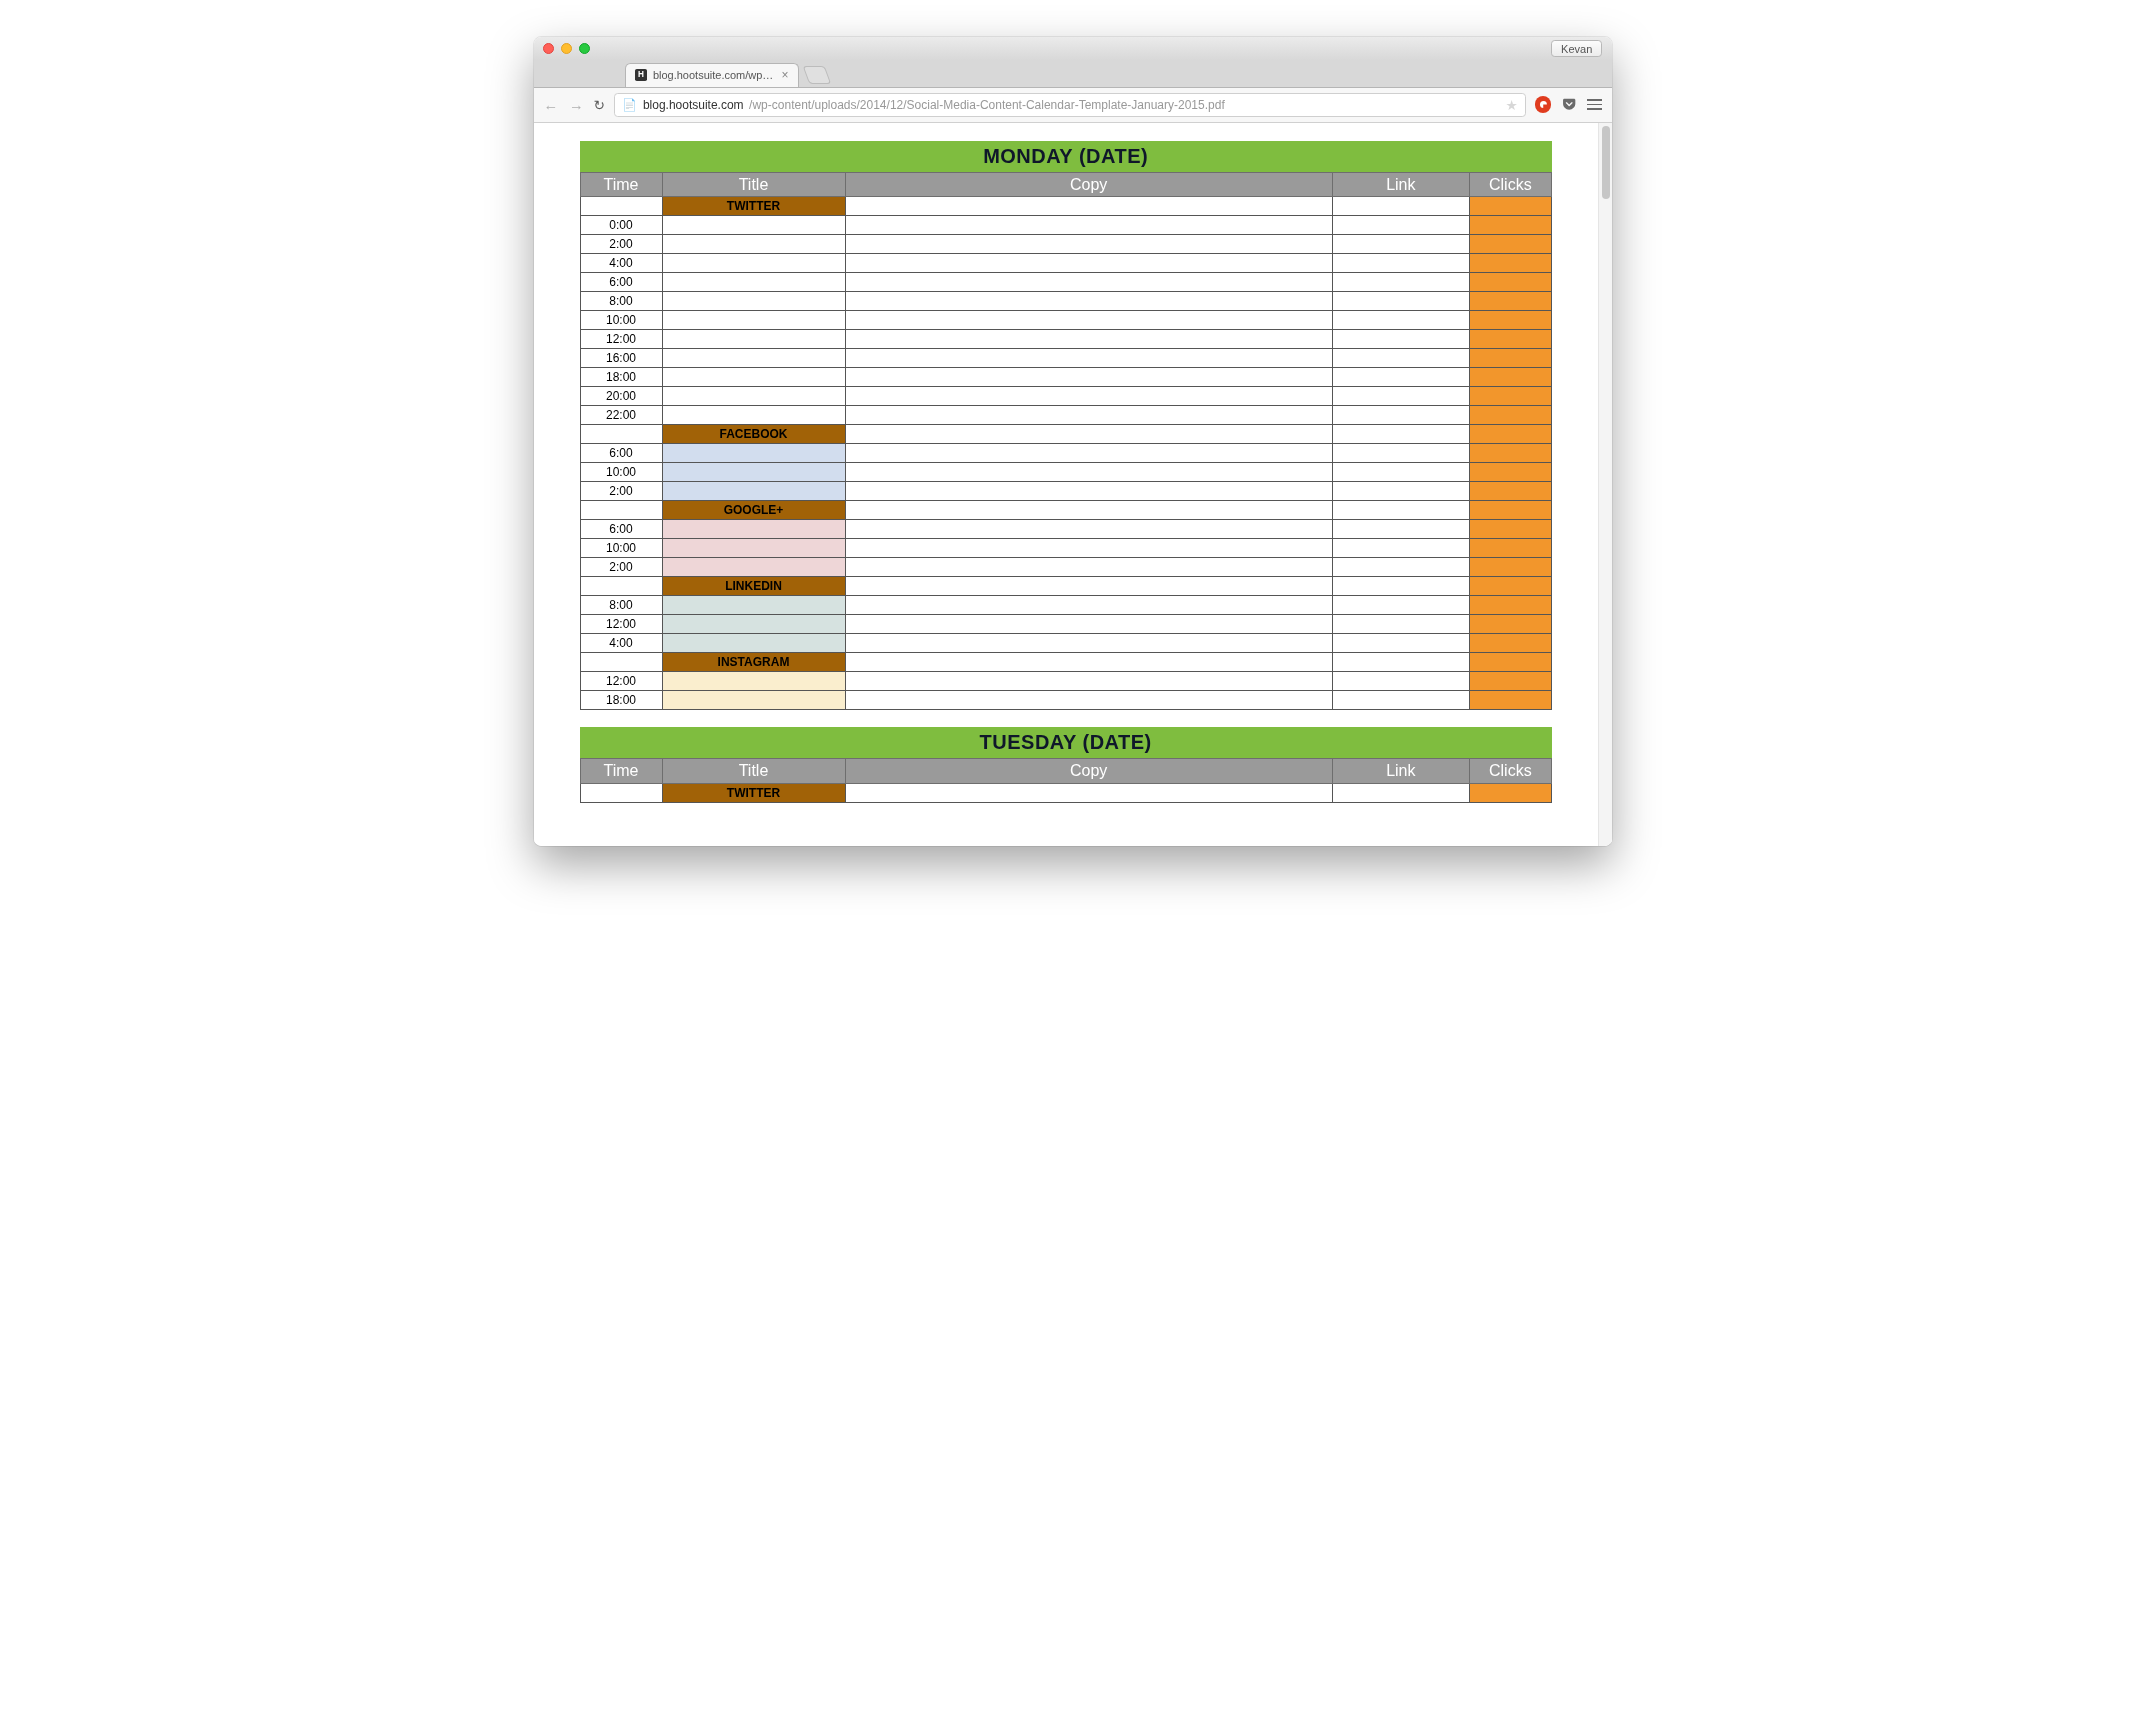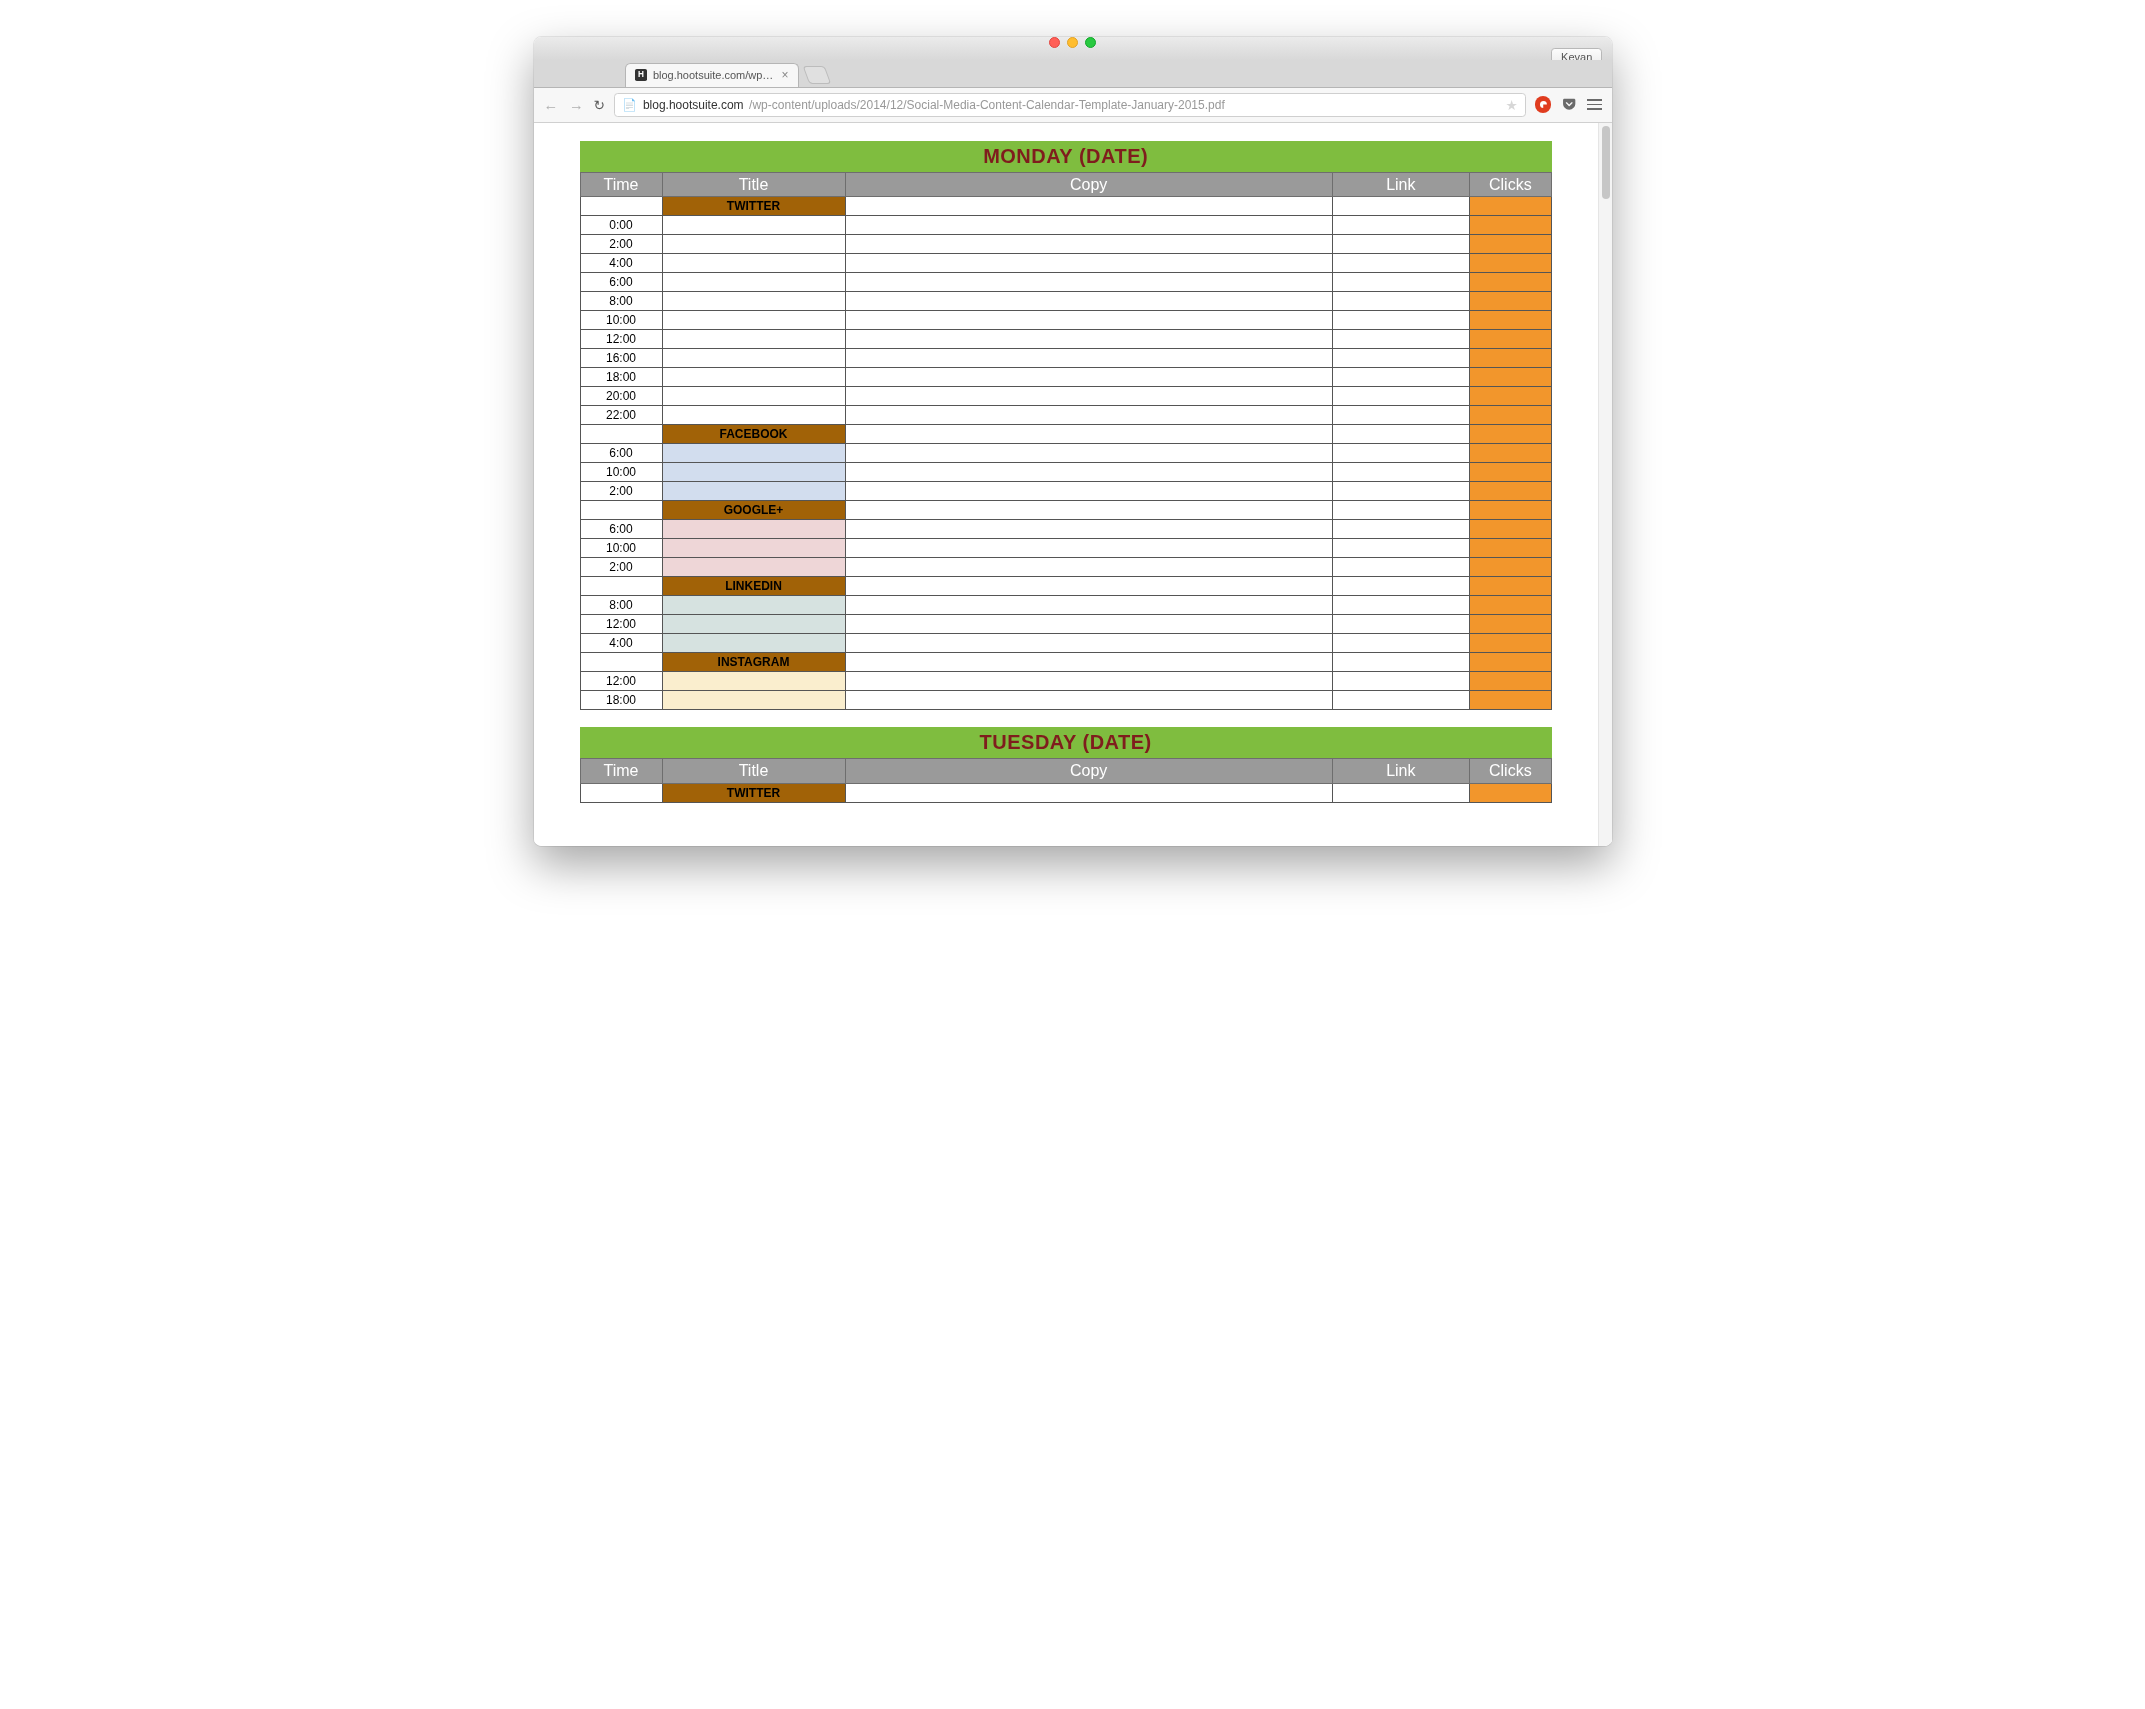--- a/index.html
+++ b/index.html
@@ -21,21 +21,20 @@
   }
   
   .titlebar {
     height: 24px;
     background: linear-gradient(#ebebeb, #d8d8d8);
     border-bottom: 0.9px solid #b5b5b5;
     display: flex;
     align-items: center;
     padding: 0 9.1px;
     position: relative;
-    flex-direction: column;
   }
   .traffic-lights { display: flex; gap: 7.3px; }
   .tl { width: 11px; height: 11px; border-radius: 50%; }
   .tl.red { background: #ff5f57; border:0.9px solid #e14640;}
   .tl.yellow { background: #ffbd2e; border:0.9px solid #e1a125;}
   .tl.green { background: #28c940; border:0.9px solid #12a62b;}
   .user-btn {
     margin-left: auto;
     font-size: 11px;
     background: linear-gradient(#fcfcfc,#ececec);
@@ -138,21 +137,21 @@
     top:3.7px; left:2.7px;
     width:8.2px;
     height: 73px;
     background:#c6c6c6;
     border-radius:4.6px;
   }
   
   .day-block { margin-bottom: 16.4px; }
   .day-header {
     background:#7fbd3f;
-    color:#7f1d1d;
+    color:#0f172a;
     text-align:center;
     font-size:20px;
     font-weight:bold;
     padding: 4.6px 0 3.7px 0;
     letter-spacing: 0.5px;
   }
   table.cal {
     width:100%;
     border-collapse: collapse;
     font-size: 12px;

